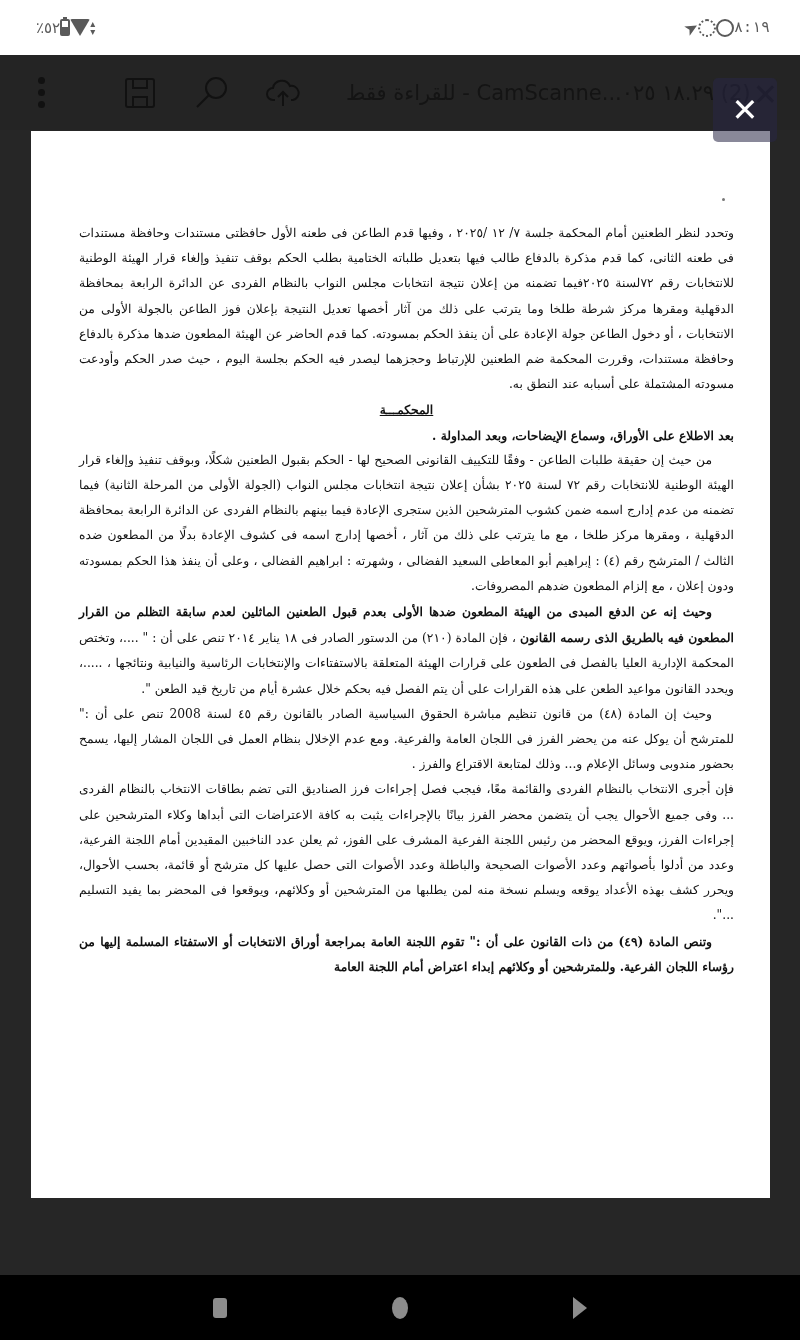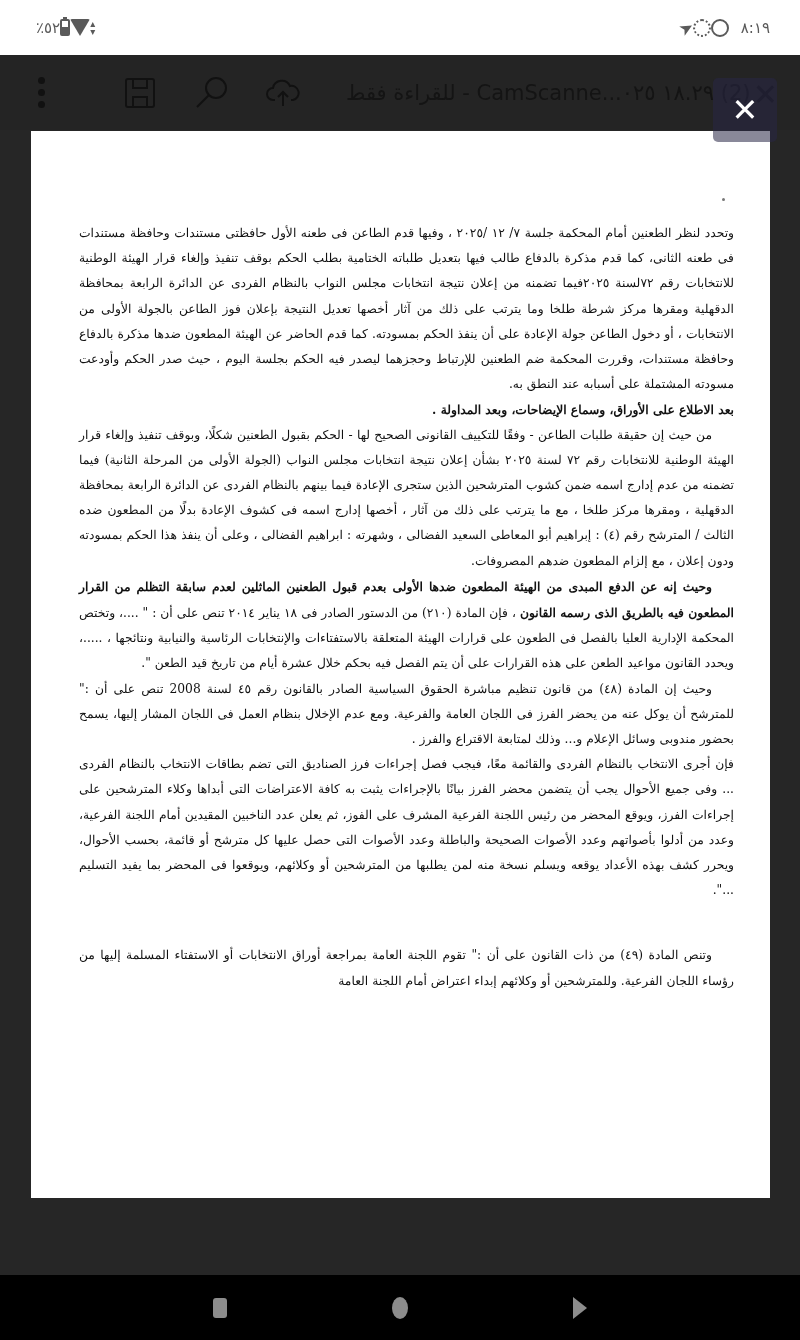--- a/index.html
+++ b/index.html
@@ -74,21 +74,21 @@
   <div class="status-left">
     <span>٪٥٢</span>
     <span class="battery"></span>
     <span class="wifi"></span>
     <span class="updown">▴<br>▾</span>
   </div>
   <div class="status-right">
     <span class="send-icon">➤</span>
     <span class="circle-icon dotted"></span>
     <span class="circle-icon"></span>
-    <span style="margin-left:12px;">٨:١٩</span>
+    <span style="font-family:Liberation Mono, monospace;">٨:١٩</span>
   </div>
 </div>
 
 <div class="toolbar">
   <div class="tb-icon kebab">
       <span></span>
       <span></span>
       <span></span>
     </div>
   <div class="tb-icon" style="margin-left:34px;">
@@ -112,26 +112,27 @@
   <div class="doc-title">للقراءة فقط - CamScanne...١٨.٢٩ ٠٢٥ (2)</div>
   <div class="tb-close">✕</div>
 </div>
 
 <div class="subbar"></div>
 
 <div class="page">
   <span class="specks" style="top:67px; right:45px;"></span>
   <div class="page-text">
     <p>وتحدد لنظر الطعنين أمام المحكمة جلسة ٧/ ١٢ /٢٠٢٥ ، وفيها قدم الطاعن فى طعنه الأول حافظتى مستندات وحافظة مستندات فى طعنه الثانى، كما قدم مذكرة بالدفاع طالب فيها بتعديل طلباته الختامية بطلب الحكم بوقف تنفيذ وإلغاء قرار الهيئة الوطنية للانتخابات رقم ٧٢لسنة ٢٠٢٥فيما تضمنه من إعلان نتيجة انتخابات مجلس النواب بالنظام الفردى عن الدائرة الرابعة بمحافظة الدقهلية ومقرها مركز شرطة طلخا وما يترتب على ذلك من آثار أخصها تعديل النتيجة بإعلان فوز الطاعن بالجولة الأولى من الانتخابات ، أو دخول الطاعن جولة الإعادة على أن ينفذ الحكم بمسودته. كما قدم الحاضر عن الهيئة المطعون ضدها مذكرة بالدفاع وحافظة مستندات، وقررت المحكمة ضم الطعنين للإرتباط وحجزهما ليصدر فيه الحكم بجلسة اليوم ، حيث صدر الحكم وأودعت مسودته المشتملة على أسبابه عند النطق به.</p>
+    <p class="center-title">المحكمـــة</p>
     <p class="center-bold">بعد الاطلاع على الأوراق، وسماع الإيضاحات، وبعد المداولة .</p>
     <p class="indent">من حيث إن حقيقة طلبات الطاعن - وفقًا للتكييف القانونى الصحيح لها - الحكم بقبول الطعنين شكلًا، وبوقف تنفيذ وإلغاء قرار الهيئة الوطنية للانتخابات رقم ٧٢ لسنة ٢٠٢٥ بشأن إعلان نتيجة انتخابات مجلس النواب (الجولة الأولى من المرحلة الثانية) فيما تضمنه من عدم إدارج اسمه ضمن كشوب المترشحين الذين ستجرى الإعادة فيما بينهم بالنظام الفردى عن الدائرة الرابعة بمحافظة الدقهلية ، ومقرها مركز طلخا ، مع ما يترتب على ذلك من آثار ، أخصها إدارج اسمه فى كشوف الإعادة بدلًا من المطعون ضده الثالث / المترشح رقم (٤) : إبراهيم أبو المعاطى السعيد الفضالى ، وشهرته : ابراهيم الفضالى ، وعلى أن ينفذ هذا الحكم بمسودته ودون إعلان ، مع إلزام المطعون ضدهم المصروفات.</p>
     <p class="indent"><span class="bold">وحيث إنه عن الدفع المبدى من الهيئة المطعون ضدها الأولى بعدم قبول الطعنين الماثلين لعدم سابقة التظلم من القرار المطعون فيه بالطريق الذى رسمه القانون</span><span> ، فإن المادة (٢١٠) من الدستور الصادر فى ١٨ يناير ٢٠١٤ تنص على أن : " ....، وتختص المحكمة الإدارية العليا بالفصل فى الطعون على قرارات الهيئة المتعلقة بالاستفتاءات والإنتخابات الرئاسية والنيابية ونتائجها ، .....، ويحدد القانون مواعيد الطعن على هذه القرارات على أن يتم الفصل فيه بحكم خلال عشرة أيام من تاريخ قيد الطعن ".</span></p>
     <p class="indent">وحيث إن المادة (٤٨) من قانون تنظيم مباشرة الحقوق السياسية الصادر بالقانون رقم ٤٥ لسنة 2008 تنص على أن :" للمترشح أن يوكل عنه من يحضر الفرز فى اللجان العامة والفرعية. ومع عدم الإخلال بنظام العمل فى اللجان المشار إليها، يسمح بحضور مندوبى وسائل الإعلام و... وذلك لمتابعة الاقتراع والفرز .</p>
     <p>فإن أجرى الانتخاب بالنظام الفردى والقائمة معًا، فيجب فصل إجراءات فرز الصناديق التى تضم بطاقات الانتخاب بالنظام الفردى ... وفى جميع الأحوال يجب أن يتضمن محضر الفرز بيانًا بالإجراءات يثبت به كافة الاعتراضات التى أبداها وكلاء المترشحين على إجراءات الفرز، ويوقع المحضر من رئيس اللجنة الفرعية المشرف على الفوز، ثم يعلن عدد الناخبين المقيدين أمام اللجنة الفرعية، وعدد من أدلوا بأصواتهم وعدد الأصوات الصحيحة والباطلة وعدد الأصوات التى حصل عليها كل مترشح أو قائمة، بحسب الأحوال، ويحرر كشف بهذه الأعداد يوقعه ويسلم نسخة منه لمن يطلبها من المترشحين أو وكلائهم، ويوقعوا فى المحضر بما يفيد التسليم ...".</p>
-    <p class="indent" style="font-weight:normal;margin-top:40px;">وتنص المادة (٤٩) من ذات القانون على أن :" تقوم اللجنة العامة بمراجعة أوراق الانتخابات أو الاستفتاء المسلمة إليها من رؤساء اللجان الفرعية. وللمترشحين أو وكلائهم إبداء اعتراض أمام اللجنة العامة</p>
+    <p class="indent" style="font-weight:bold;">وتنص المادة (٤٩) من ذات القانون على أن :" تقوم اللجنة العامة بمراجعة أوراق الانتخابات أو الاستفتاء المسلمة إليها من رؤساء اللجان الفرعية. وللمترشحين أو وكلائهم إبداء اعتراض أمام اللجنة العامة</p>
   </div>
 </div>
 
 <div class="close-overlay">
   <span>✕</span>
 </div>
 
 <div class="nav-bar">
   <div class="nav-square"></div>
   <div class="nav-circle"></div>

